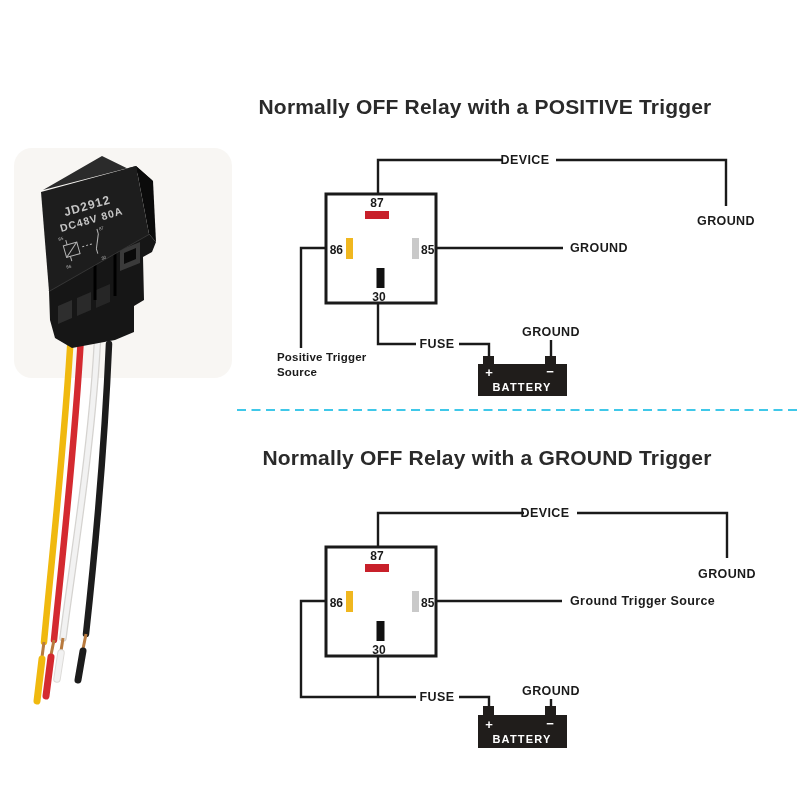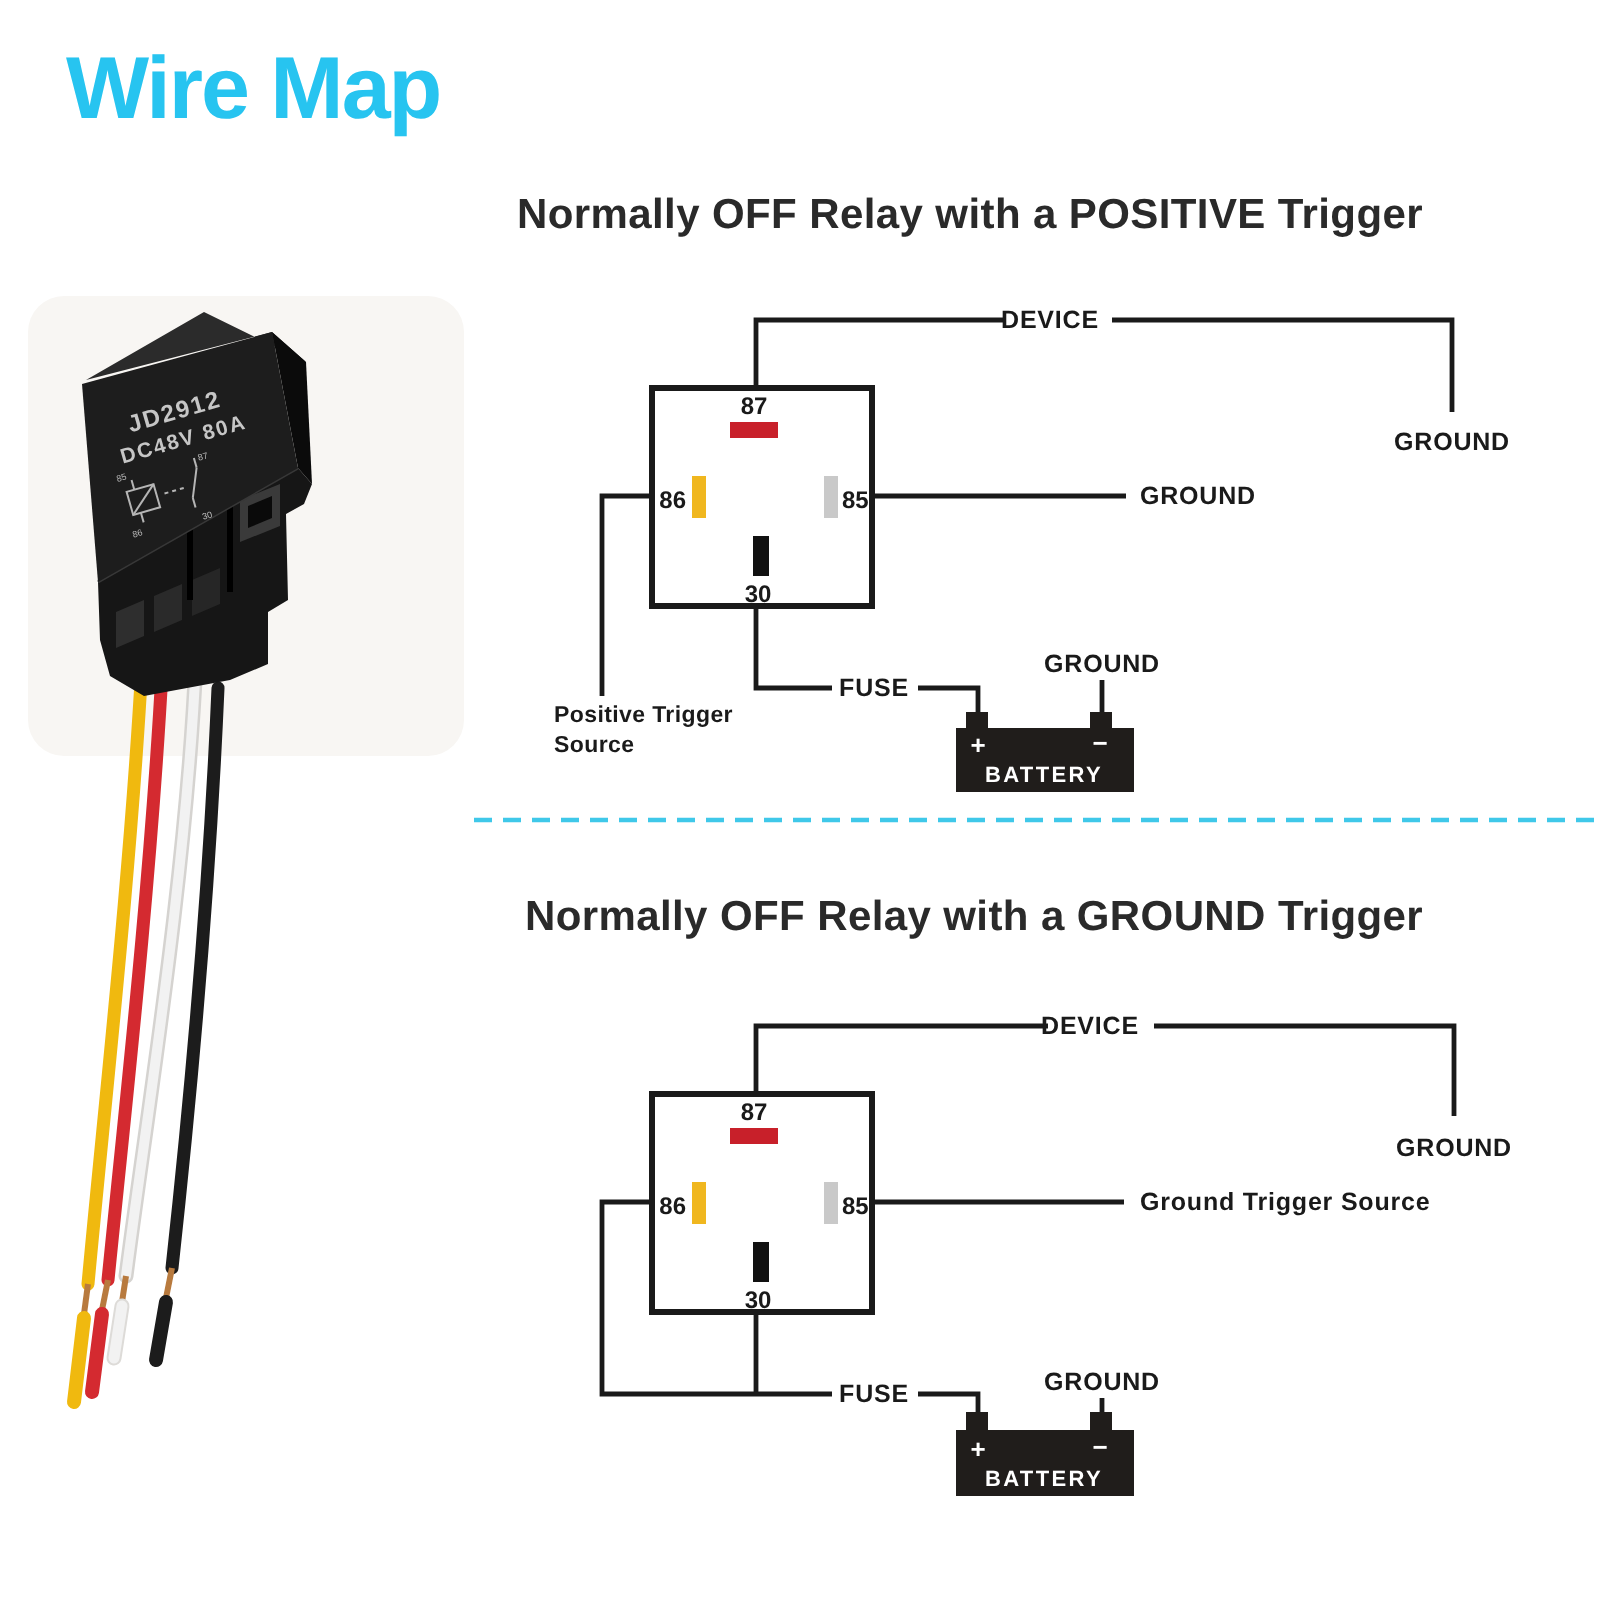--- a/index.html
+++ b/index.html
@@ -21,21 +21,20 @@
   .batterm{fill:#201d1b;}
   .tinytxt{font-size:4.5px;fill:#b9b9b9;}
   .reltxt{fill:#c6c6c6;font-weight:bold;letter-spacing:1px;}
   .schem{stroke:#b5b5b5;stroke-width:1;fill:none;}
 </style>
 </head>
 <body>
 
 <div id="stage">
 
-  <h1 id="page-title">Wire Map</h1>
 
   <svg style="left:10px;top:140px" width="230" height="570" viewBox="10 140 230 570">
     <rect x="14" y="148" width="218" height="230" rx="18" fill="#f8f6f3"></rect>
 
     <g>
       <path d="M71,332 C65,440 52,555 44,642" stroke-width="6.5" fill="none" stroke-linecap="round" stroke="#f0b90f"></path>
       <path d="M44,642 L42,657" stroke="#b87a3e" stroke-width="3" fill="none"></path>
       <path d="M42,659 L37,701" stroke-width="7" fill="none" stroke-linecap="round" stroke="#f0b90f"></path>
 
       <path d="M81,336 C75,445 62,560 54,640" stroke-width="6.5" fill="none" stroke-linecap="round" stroke="#d42a30"></path>

